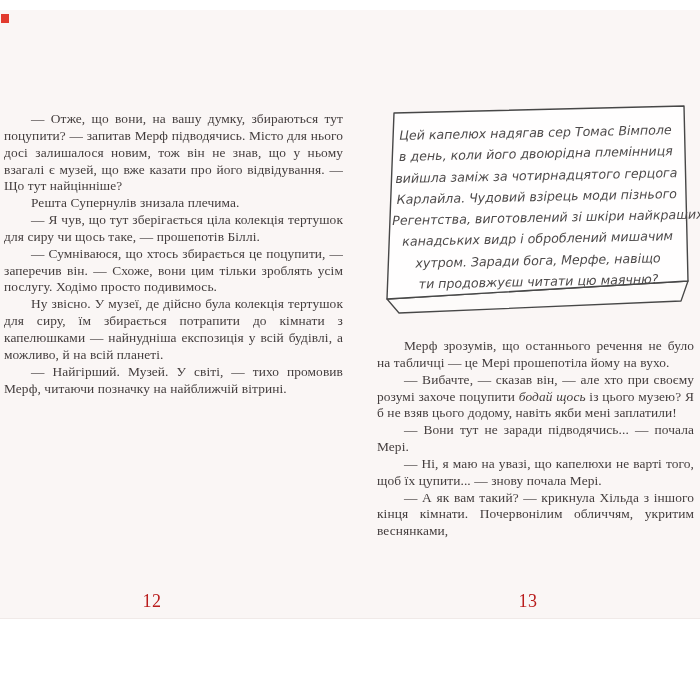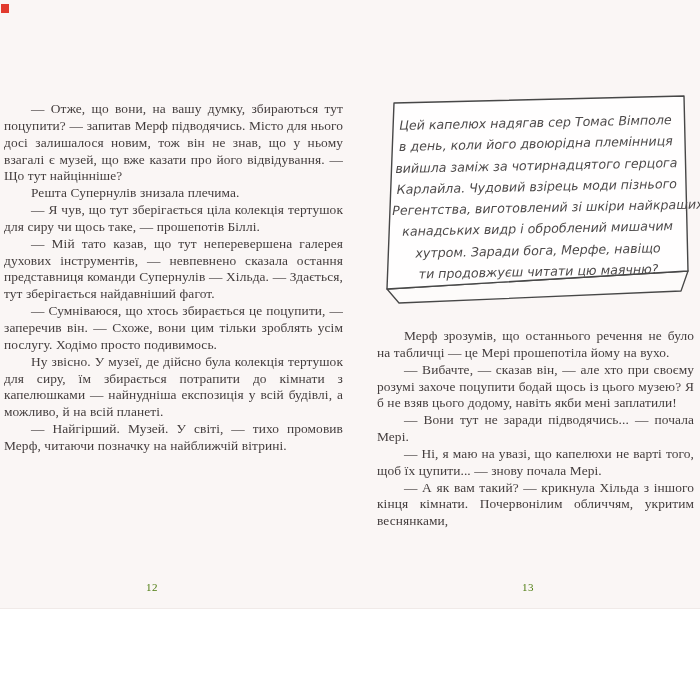--- a/index.html
+++ b/index.html
@@ -2,72 +2,71 @@
 <html><head>
 <meta charset="utf-8">
 <style>
   html, body { margin:0; padding:0; }
   body {
     width:700px; height:700px; position:relative; overflow:hidden;
     background:#ffffff;
     font-family:"Liberation Serif", serif;
   }
   .spread {
-    position:absolute; left:0; top:0; width:700px; height:608px;
+    position:absolute; left:0; top:10px; width:700px; height:608px;
     background:#faf6f5;
     border-bottom:1px solid #f0eae8;
   }
   .red-marker {
     position:absolute; left:1px; top:4px; width:8px; height:9px;
     background:#e23a2e;
   }
   .col {
     position:absolute;
     text-align:justify;
     font-size:13.4px; line-height:16.85px;
     color:#433d3d;
     letter-spacing:0.1px;
   }
   .col p { margin:0; text-indent:27px; }
   .left-col  { left:4px;  top:101px; width:339px; }
   .right-col { left:377px; top:328px; width:317px; }
-  .italic { }
+  .italic { font-style:italic; }
 
   .note-card { position:absolute; left:376px; top:86px; width:322px; height:232px; }
   .note-card svg { position:absolute; left:0; top:0; }
   .card-text {
     position:absolute; left:16px; top:26px; width:290px;
     text-align:center;
     font-family:"DejaVu Sans", sans-serif;
     font-style:italic;
     font-size:12.6px; line-height:21.3px;
     color:#4e4b4b;
     transform:rotate(-1.2deg);
   }
   .card-text div { white-space:nowrap; }
 
   .pageno {
     position:absolute; top:581px; width:70px; text-align:center;
-    font-size:11px; color:#4d7c0f; letter-spacing:0.5px;
+    font-size:18px; color:#b91c1c; letter-spacing:0.5px;
   }
   .pn-left  { left:117px; }
   .pn-right { left:493px; }
 </style>
 </head>
 <body>
 
 <div class="spread">
 
   <div class="red-marker"></div>
 
   <div class="col left-col">
       <p>— Отже, що вони, на вашу думку, збираються тут поцупити? — запитав Мерф підводячись. Місто для нього досі залишалося новим, тож він не знав, що у ньому взагалі є музей, що вже казати про його відвідування. — Що тут найцінніше?</p>
       <p>Решта Супернулів знизала плечима.</p>
       <p>— Я чув, що тут зберігається ціла колекція тертушок для сиру чи щось таке, — прошепотів Біллі.</p>
-      <p>— Мій тато казав, що тут неперевершена галерея духових інструментів, — невпевнено сказала остання представниця команди Супернулів — Хільда. — Здається, тут зберігається найдавніший фагот.</p>
       <p>— Сумніваюся, що хтось збирається це поцупити, — заперечив він. — Схоже, вони цим тільки зроблять усім послугу. Ходімо просто подивимось.</p>
       <p>Ну звісно. У музеї, де дійсно була колекція тертушок для сиру, їм збирається потрапити до кімнати з капелюшками — найнудніша експозиція у всій будівлі, а можливо, й на всій планеті.</p>
       <p>— Найгірший. Музей. У світі, — тихо промовив Мерф, читаючи позначку на найближчій вітрині.</p>
     </div>
 
   <div class="note-card">
     <svg width="322" height="232" viewBox="0 0 322 232">
       <polygon points="11,203 312,185 305,205 23,217" fill="#fdfbfa" stroke="#474747" stroke-width="1.3" stroke-linejoin="round"></polygon>
       <polygon points="18,17 308,10 312,185 11,203" fill="#fffefe" stroke="#474747" stroke-width="1.4" stroke-linejoin="round"></polygon>
     </svg>

